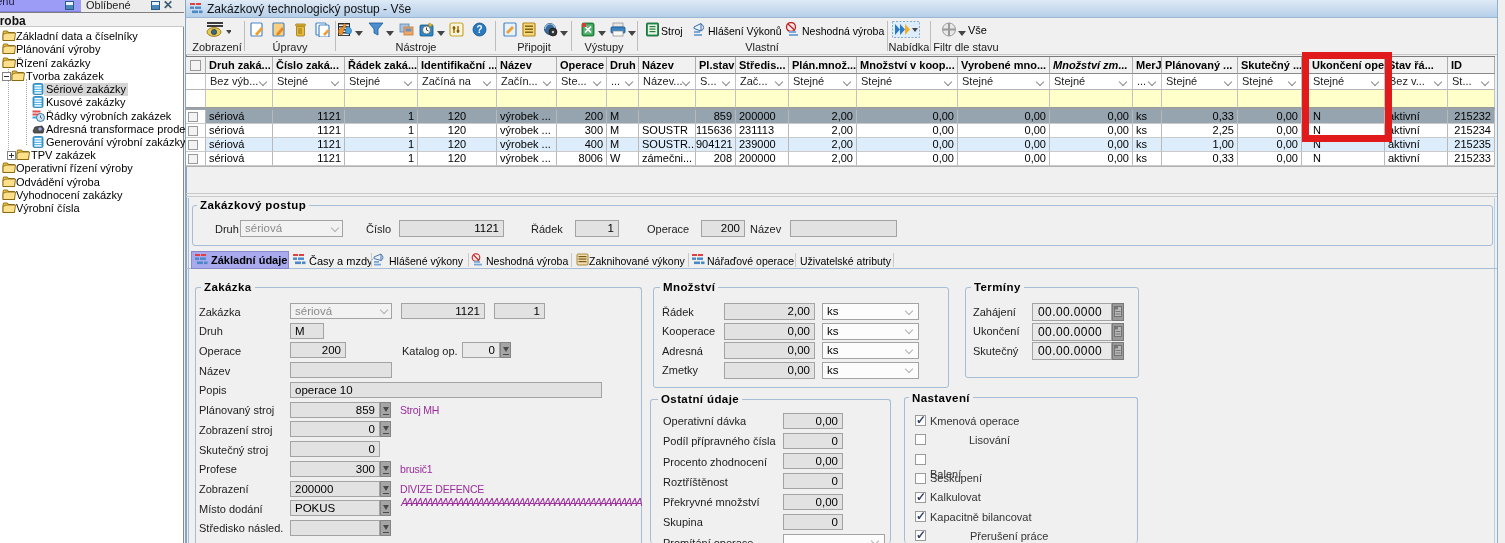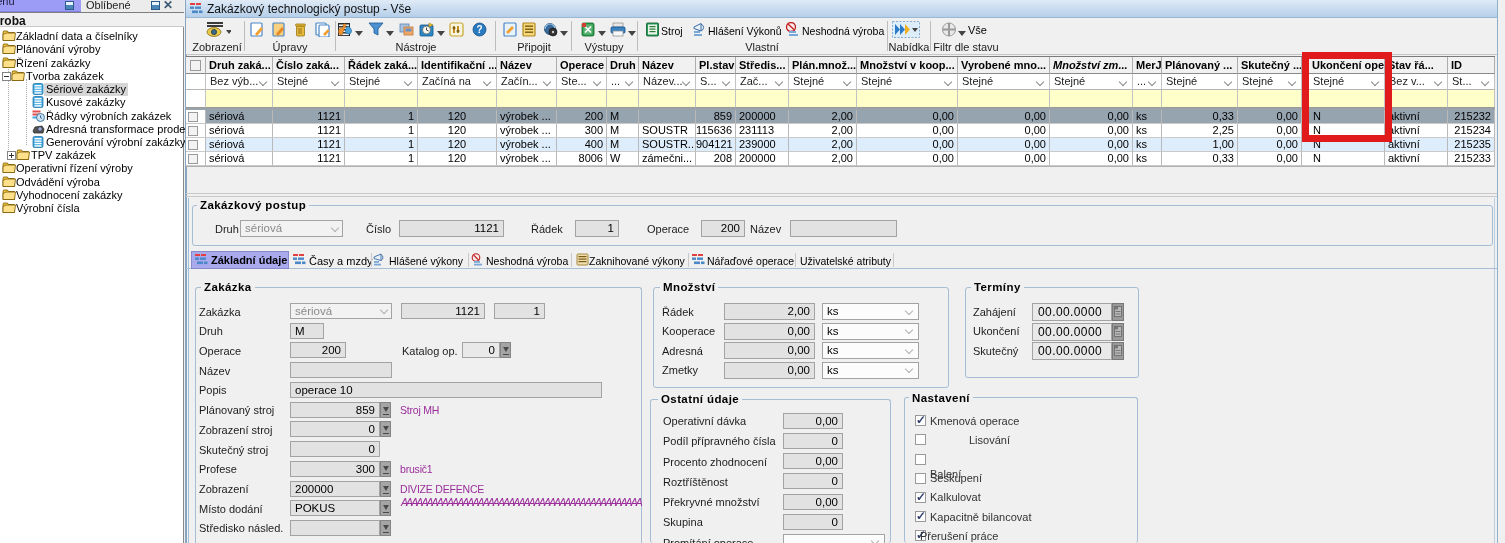--- a/index.html
+++ b/index.html
@@ -659,12 +659,12 @@
 <div class="lbl" style="left:930px;top:433.8px;color:#333;padding-left:39px;">Lisování</div>
 <div class="chk" style="left:915px;top:453.5px;"></div>
 <div class="lbl" style="left:930px;top:446px;color:#333;margin-top:22px;">Balení</div>
 <div class="chk" style="left:915px;top:472.7px;"></div>
 <div class="lbl" style="left:930px;top:472.2px;color:#333;">Seskupení</div>
 <div class="chk on" style="left:915px;top:491.9px;"></div>
 <div class="lbl" style="left:930px;top:491.4px;color:#333;">Kalkulovat</div>
 <div class="chk on" style="left:915px;top:511.1px;"></div>
 <div class="lbl" style="left:930px;top:510.6px;color:#333;">Kapacitně bilancovat</div>
 <div class="chk on" style="left:915px;top:530.3px;"></div>
-<div class="lbl" style="left:920px;top:529.8px;color:#333;">Přerušení práce</div>
+<div class="lbl" style="left:970px;top:529.8px;color:#333;">Přerušení práce</div>
 </body></html>

